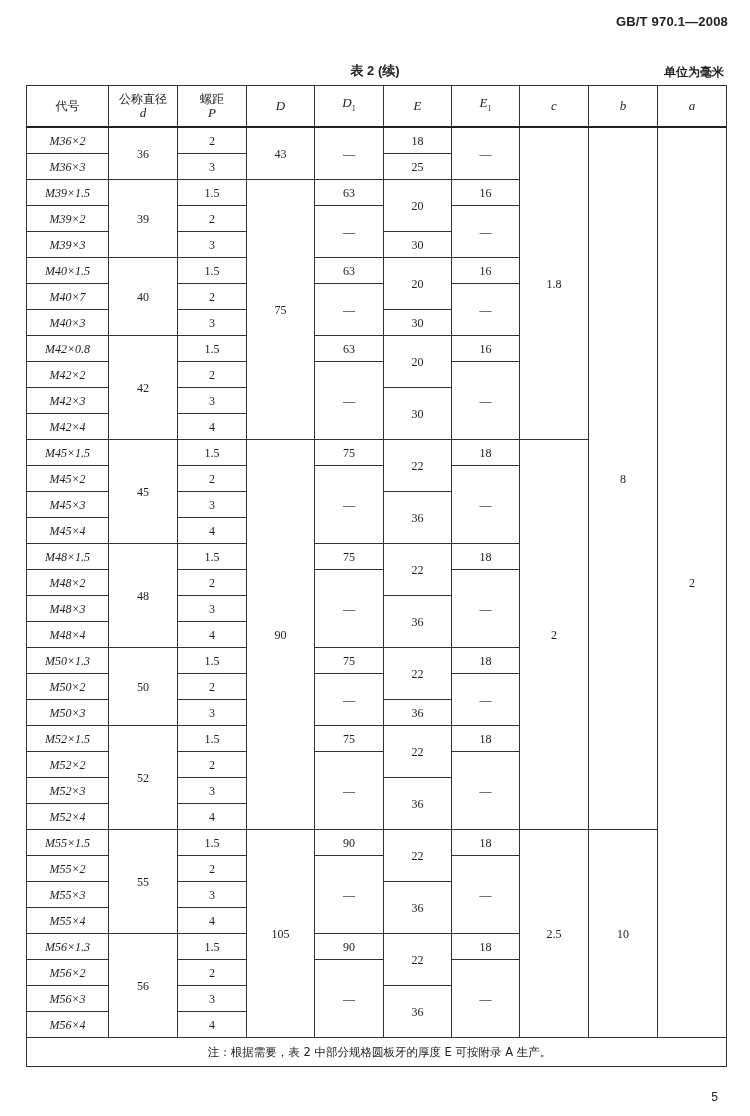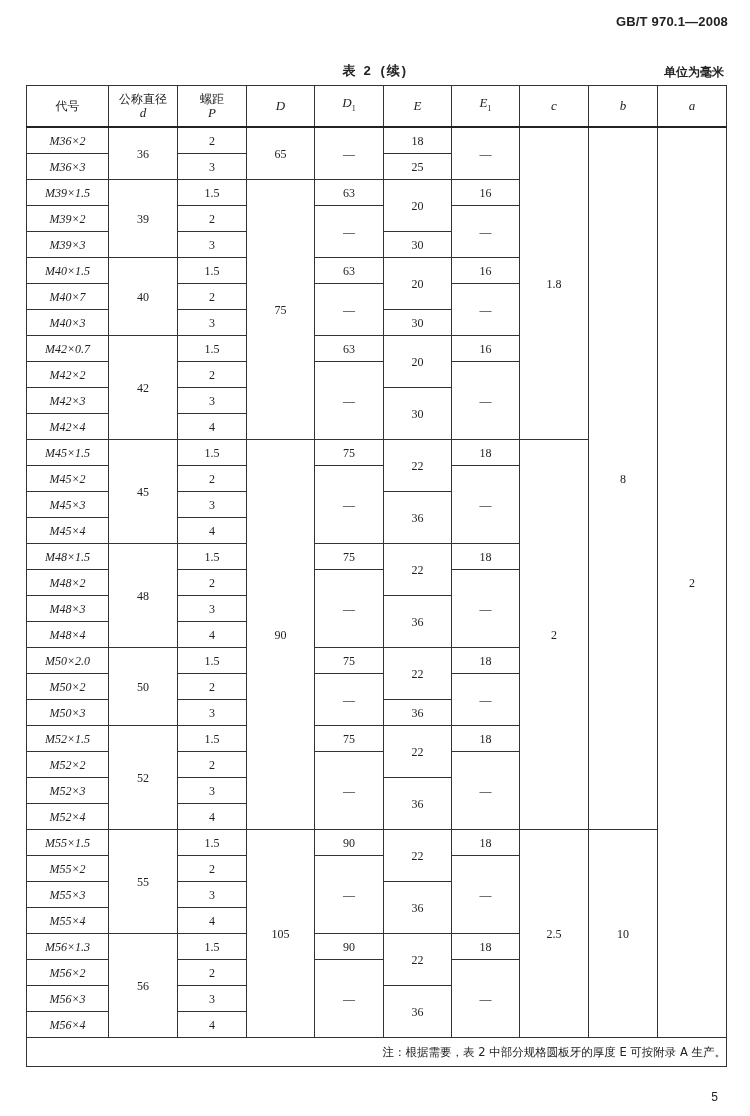--- a/index.html
+++ b/index.html
@@ -1,29 +1,29 @@
 <!DOCTYPE html>
 <html><head>
 <meta charset="utf-8">
 <style>
   html,body{margin:0;padding:0;background:#fff;}
   body{width:750px;height:1116px;position:relative;font-family:"Liberation Serif","DejaVu Serif",serif;color:#222;overflow:hidden;}
   .std-code{position:absolute;right:22px;top:14px;font-family:"Liberation Sans","DejaVu Sans",sans-serif;font-weight:bold;font-size:13px;letter-spacing:0.2px;}
-  .table-title{position:absolute;left:0;width:750px;top:62px;text-align:center;font-family:Liberation Mono, monospace;font-weight:bold;font-size:13px;}
+  .table-title{position:absolute;left:0;width:750px;top:62px;text-align:center;font-family:Liberation Sans, sans-serif;font-weight:bold;font-size:13px;}
   .unit{position:absolute;right:26px;top:64px;font-family:"DejaVu Sans","Liberation Sans",sans-serif;font-size:12px;font-weight:bold;}
   table.spec{position:absolute;left:26px;top:85px;width:700px;border-collapse:collapse;table-layout:fixed;font-size:12px;}
   table.spec td, table.spec th{border:1px solid #333;text-align:center;vertical-align:middle;padding:0;height:25px;line-height:14px;font-weight:normal;}
   table.spec thead th{height:40px;font-size:12.5px;margin-left:21px;}
   table.spec thead{border-bottom:2px solid #222;}
   table.spec{border:1.6px solid #222;}
   .hdr-cn{font-family:"DejaVu Sans","Liberation Sans",sans-serif;font-size:12px;}
   .it{font-style:italic;font-family:"Liberation Serif","DejaVu Serif",serif;font-size:13px;}
   sub{font-size:8px;}
   td.code{font-size:12px;font-style:italic;}
-  tr.note td{text-align:right;height:28px;padding-left:6px;font-family:"DejaVu Sans","Liberation Sans",sans-serif;font-size:11.5px;}
+  tr.note td{text-align:center;height:28px;padding-left:6px;font-family:"DejaVu Sans","Liberation Sans",sans-serif;font-size:11.5px;}
   .page-num{position:absolute;right:32px;top:1090px;font-family:"Liberation Sans","DejaVu Sans",sans-serif;font-size:12px;}
 </style>
 </head>
 <body>
 
 <div class="std-code">GB/T 970.1—2008</div>
 <div class="table-title">表 2 (续)</div>
 <div class="unit">单位为毫米</div>
 
 <table class="spec">
@@ -52,21 +52,21 @@
       <th><span class="it">b</span></th>
       <th><span class="it">a</span></th>
     </tr>
   </thead>
   <tbody>
 
     <tr>
       <td class="code">M36×2</td>
       <td rowspan="2">36</td>
       <td>2</td>
-      <td rowspan="2">65</td>
+      <td rowspan="2">43</td>
       <td rowspan="2">—</td>
       <td>18</td>
       <td rowspan="2">—</td>
       <td rowspan="12">1.8</td>
       <td rowspan="27">8</td>
       <td rowspan="35">2</td>
     </tr>
     <tr>
       <td class="code">M36×3</td>
       <td>3</td>
@@ -108,21 +108,21 @@
       <td rowspan="2">—</td>
       <td rowspan="2">—</td>
     </tr>
     <tr>
       <td class="code">M40×3</td>
       <td>3</td>
       <td>30</td>
     </tr>
 
     <tr>
-      <td class="code">M42×0.7</td>
+      <td class="code">M42×0.8</td>
       <td rowspan="4">42</td>
       <td>1.5</td>
       <td>63</td>
       <td rowspan="2">20</td>
       <td>16</td>
     </tr>
     <tr>
       <td class="code">M42×2</td>
       <td>2</td>
       <td rowspan="3">—</td>
@@ -182,21 +182,21 @@
       <td class="code">M48×3</td>
       <td>3</td>
       <td rowspan="2">36</td>
     </tr>
     <tr>
       <td class="code">M48×4</td>
       <td>4</td>
     </tr>
 
     <tr>
-      <td class="code">M50×2.0</td>
+      <td class="code">M50×1.3</td>
       <td rowspan="3">50</td>
       <td>1.5</td>
       <td>75</td>
       <td rowspan="2">22</td>
       <td>18</td>
     </tr>
     <tr>
       <td class="code">M50×2</td>
       <td>2</td>
       <td rowspan="2">—</td>

